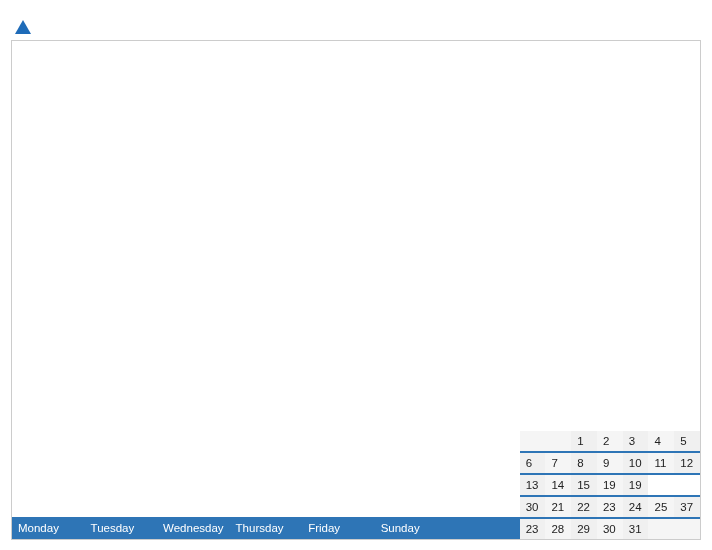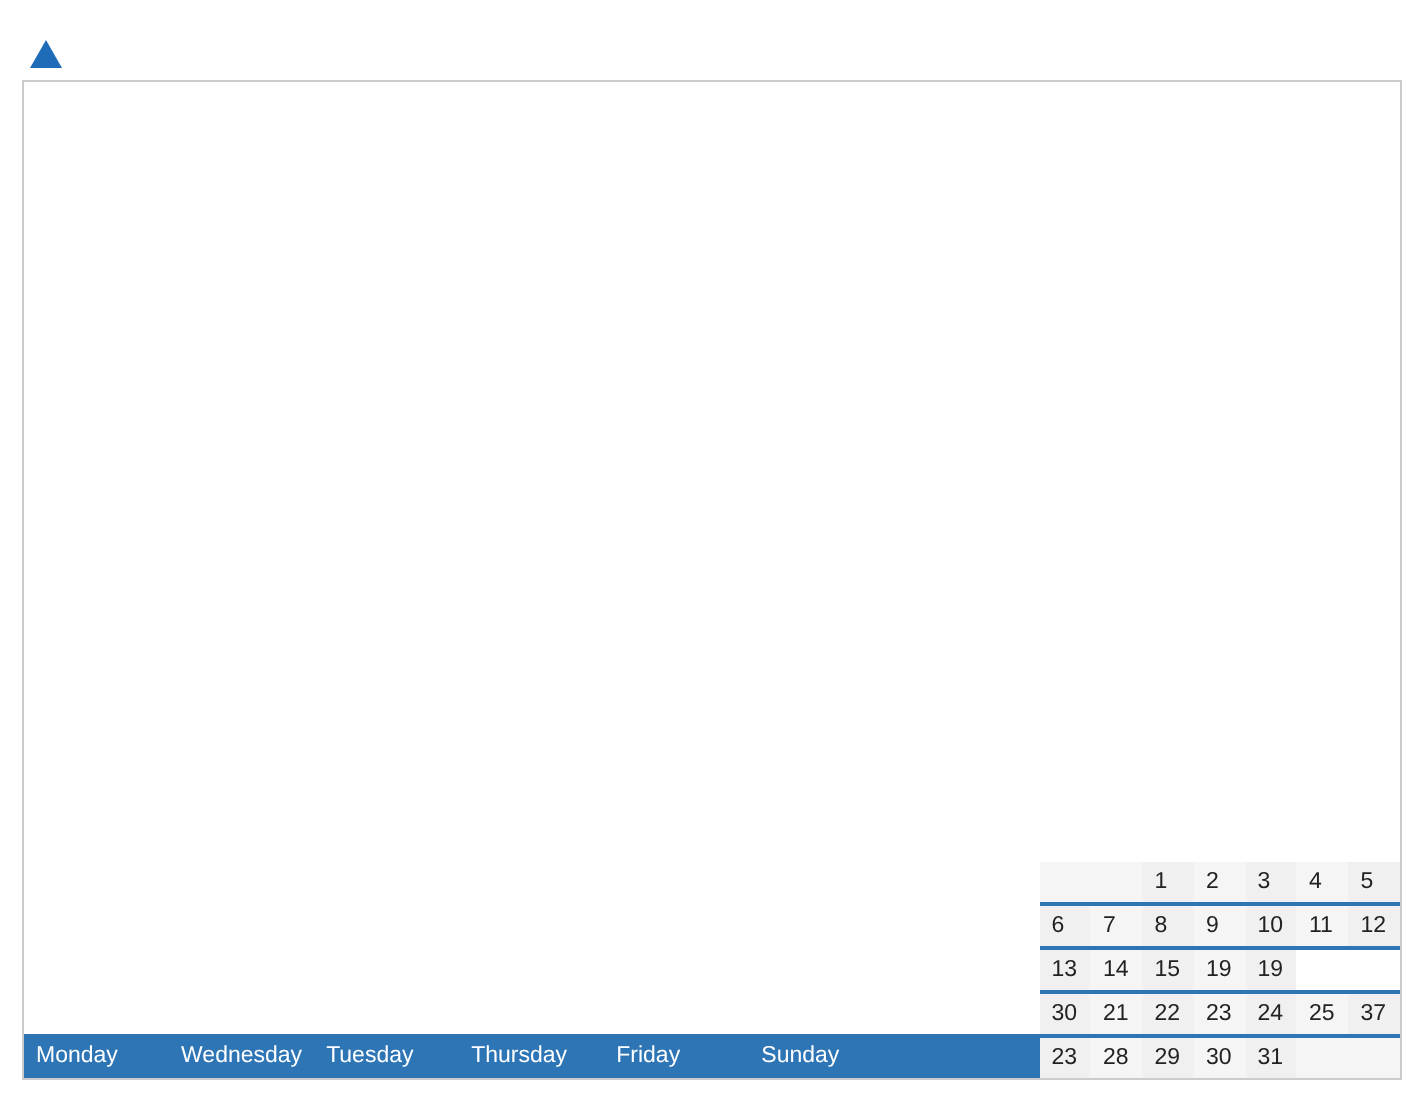--- a/index.html
+++ b/index.html
@@ -140,22 +140,22 @@
         <div class="logo-triangle"></div>
         <span class="logo-blue-text"></span>
       </div>
     </div>
     <div class="month-title"></div>
   </div>
 
   <div class="calendar">
     <div class="day-headers">
     <div class="day-header">Monday</div>
+        <div class="day-header">Tuesday</div>
         <div class="day-header">Wednesday</div>
-        <div class="day-header">Tuesday</div>
         <div class="day-header">Thursday</div>
         <div class="day-header">Friday</div>
         <div class="day-header">Sunday</div>
       </div>
 
     <div class="weeks-container">
     <div class="week-row">
           <div class="day-cell empty"></div>
           <div class="day-cell empty"></div>
           <div class="day-cell"><span class="day-number">1</span></div>

